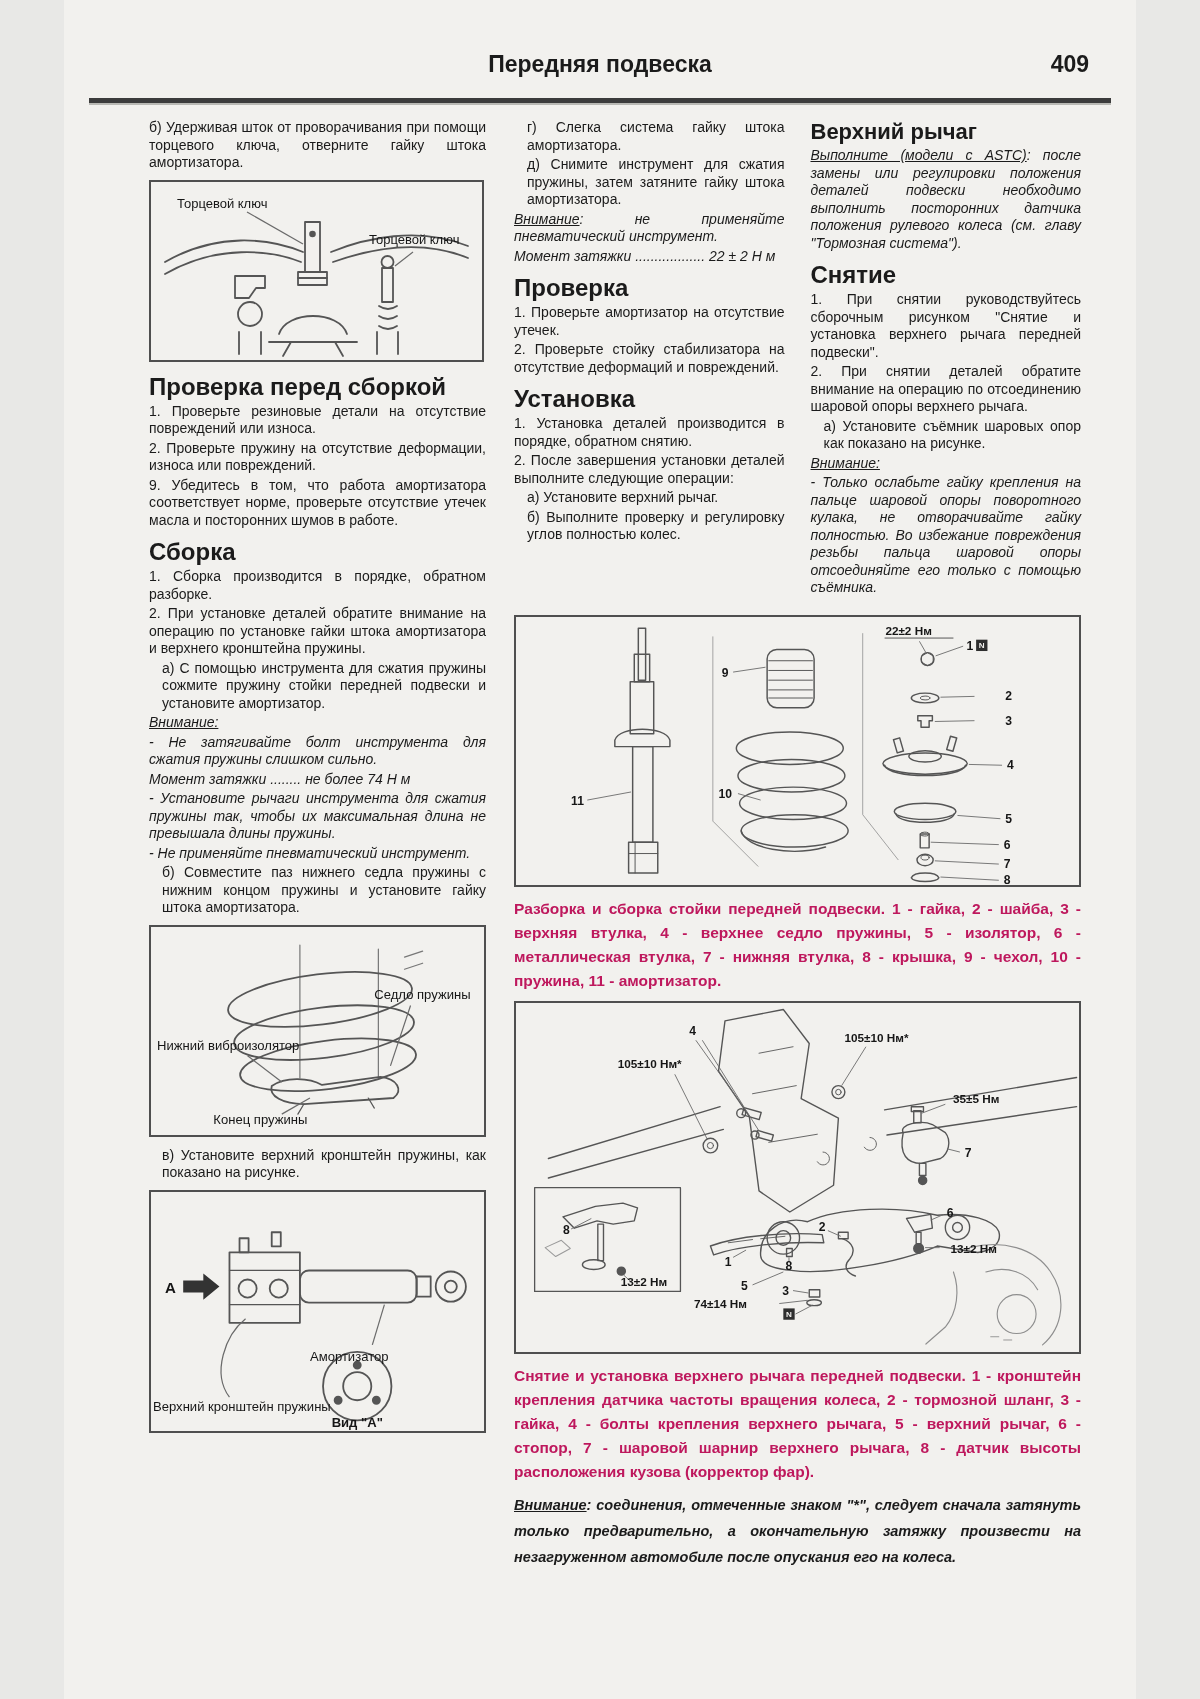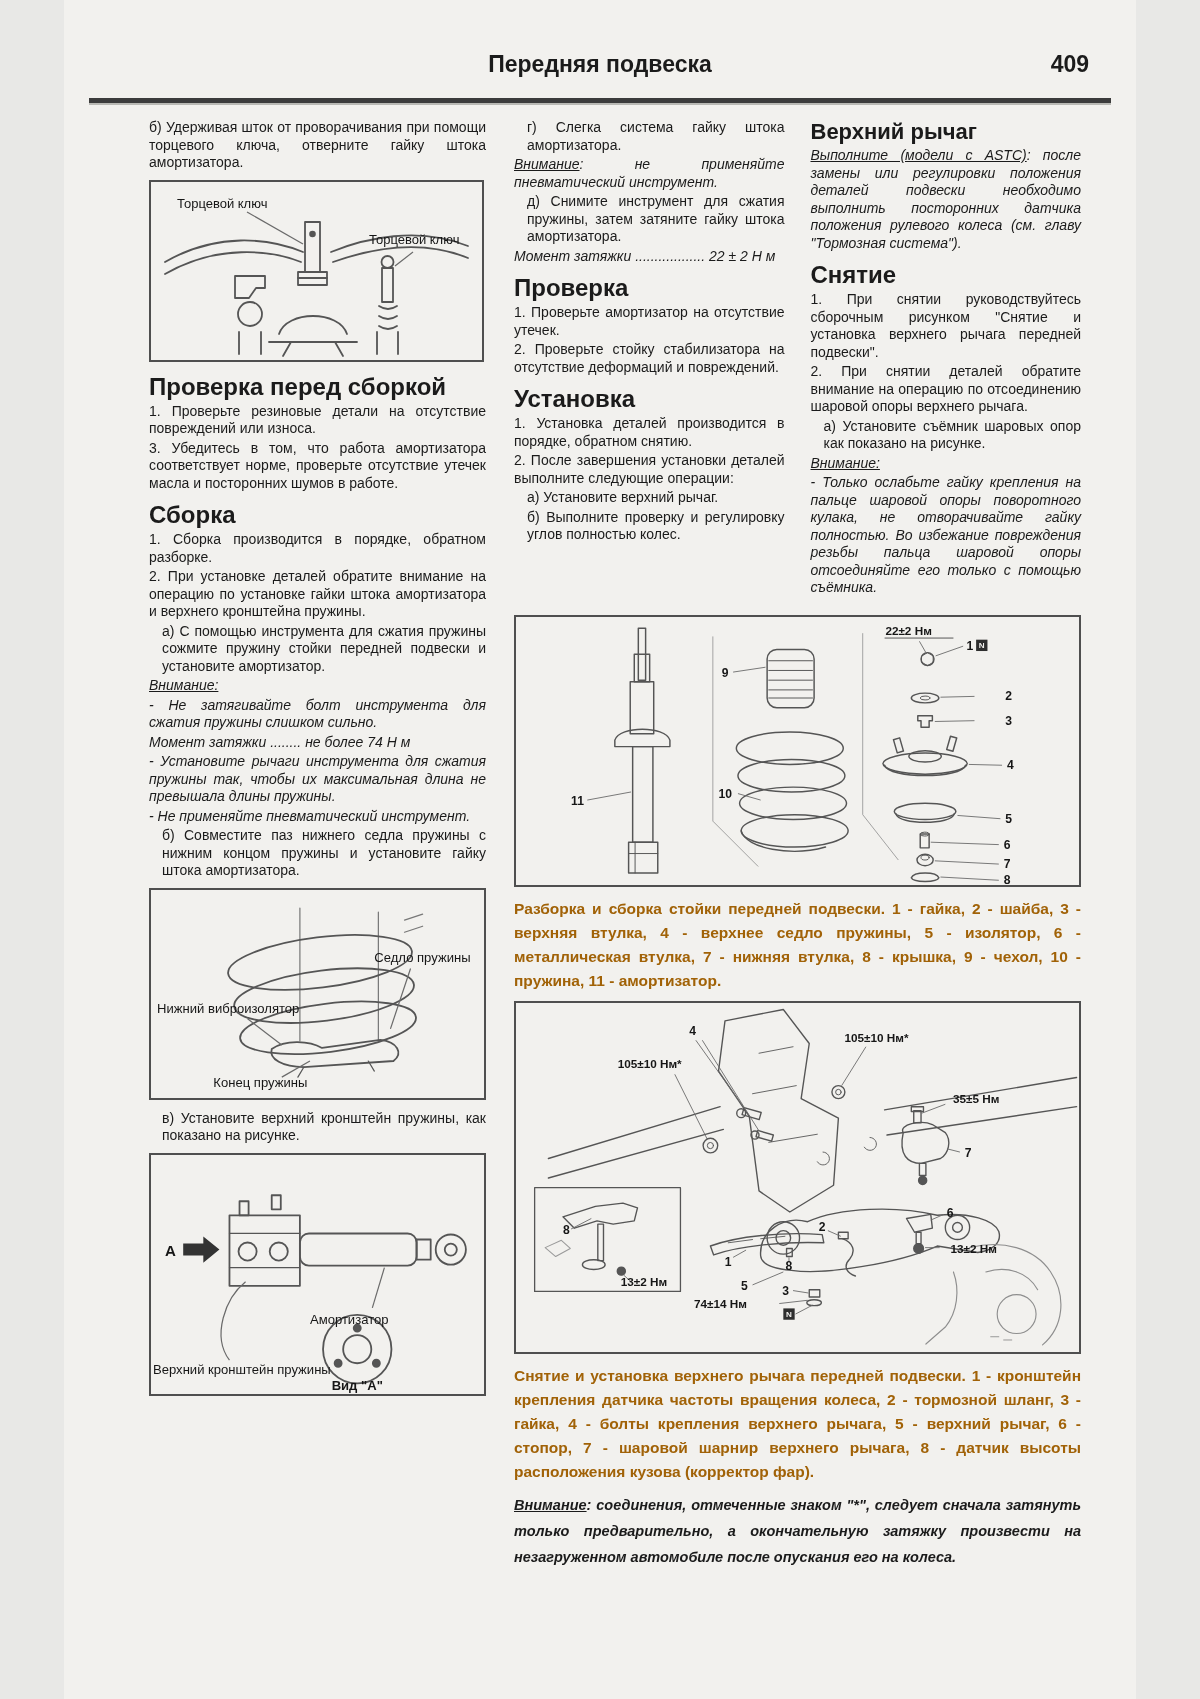--- a/index.html
+++ b/index.html
@@ -22,21 +22,21 @@
   .row2 > div{flex:1 1 0;min-width:0;}
   .p{margin:0 0 2px;text-align:justify;}
   .ind{padding-left:13px;}
   .it{font-style:italic;}
   .att{font-style:italic;text-decoration:underline;}
   .h2{font-size:24px;font-weight:bold;margin:12px 0 5px;line-height:22px;}
   .h2.first{margin-top:14px;}
   .h1s{font-size:22px;font-weight:bold;margin:0 0 3px;line-height:25px;}
   .frame{border:2px solid #4f4f4f;margin:8px 0 10px;background:#f2f1ee;}
   .frame svg{display:block;width:100%;height:auto;}
-  .caption{font-weight:bold;font-size:15.5px;line-height:24px;margin:2px 0 8px;text-align:justify;color:#a16207;}
+  .caption{font-weight:bold;font-size:15.5px;line-height:24px;margin:2px 0 8px;text-align:justify;color:#be185d;}
   .note-final{font-weight:bold;font-style:italic;font-size:14.5px;line-height:26px;margin:4px 0 0;text-align:justify;}
   .note-final .att{font-weight:bold;}
   .torq{font-style:italic;margin:1px 0 2px;}
   svg text{font-family:"Liberation Sans","DejaVu Sans",sans-serif;fill:#161616;}
   svg .lbl{font-size:13px;}
   svg .num{font-size:15px;font-weight:bold;}
   svg .tq{font-size:14.5px;font-weight:bold;}
   svg .nbx{font-size:10px;font-weight:bold;fill:#f2f1ee;}
 </style>
 </head>
@@ -82,21 +82,22 @@
             <path d="M96,30 L152,62" fill="none"></path>
             <path d="M262,70 L244,84" fill="none"></path>
           </g>
           <text class="lbl" x="26" y="26">Торцевой ключ</text>
           <text class="lbl" x="218" y="62">Торцевой ключ</text>
         </svg>
       </figure>
 
       <div class="h2 first">Проверка перед сборкой</div>
       <p class="p">1. Проверьте резиновые детали на отсутствие повреждений или износа.</p>
-      <p class="p">3. Убедитесь в том, что работа амортизатора соответствует норме, проверьте отсутствие утечек масла и посторонних шумов в работе.</p>
+      <p class="p">2. Проверьте пружину на отсутствие деформации, износа или повреждений.</p>
+      <p class="p">9. Убедитесь в том, что работа амортизатора соответствует норме, проверьте отсутствие утечек масла и посторонних шумов в работе.</p>
 
       <div class="h2">Сборка</div>
       <p class="p">1. Сборка производится в порядке, обратном разборке.</p>
       <p class="p">2. При установке деталей обратите внимание на операцию по установке гайки штока амортизатора и верхнего кронштейна пружины.</p>
       <p class="p ind">а) С помощью инструмента для сжатия пружины сожмите пружину стойки передней подвески и установите амортизатор.</p>
       <p class="p att">Внимание:</p>
       <p class="p it">- Не затягивайте болт инструмента для сжатия пружины слишком сильно.</p>
       <p class="torq">Момент затяжки ........ не более 74 Н м</p>
       <p class="p it">- Установите рычаги инструмента для сжатия пружины так, чтобы их максимальная длина не превышала длины пружины.</p>
       <p class="p it">- Не применяйте пневматический инструмент.</p>
@@ -156,22 +157,22 @@
           <text class="lbl" x="205" y="234" text-anchor="middle" font-weight="bold">Вид "А"</text>
         </svg>
       </figure>
     </div>
 
     <div class="col-main">
       <div class="row2">
 
         <div>
           <p class="p ind">г) Слегка система гайку штока амортизатора.</p>
+          <p class="p ind">д) Снимите инструмент для сжатия пружины, затем затяните гайку штока амортизатора.</p>
           <p class="p it"><span class="att">Внимание</span><span>: не применяйте пневматический инструмент.</span></p>
-          <p class="p ind">д) Снимите инструмент для сжатия пружины, затем затяните гайку штока амортизатора.</p>
           <p class="torq">Момент затяжки .................. 22 ± 2 Н м</p>
           <div class="h2">Проверка</div>
           <p class="p">1. Проверьте амортизатор на отсутствие утечек.</p>
           <p class="p">2. Проверьте стойку стабилизатора на отсутствие деформаций и повреждений.</p>
           <div class="h2">Установка</div>
           <p class="p">1. Установка деталей производится в порядке, обратном снятию.</p>
           <p class="p">2. После завершения установки деталей выполните следующие операции:</p>
           <p class="p ind">а) Установите верхний рычаг.</p>
           <p class="p ind">б) Выполните проверку и регулировку углов полностью колес.</p>
         </div>

